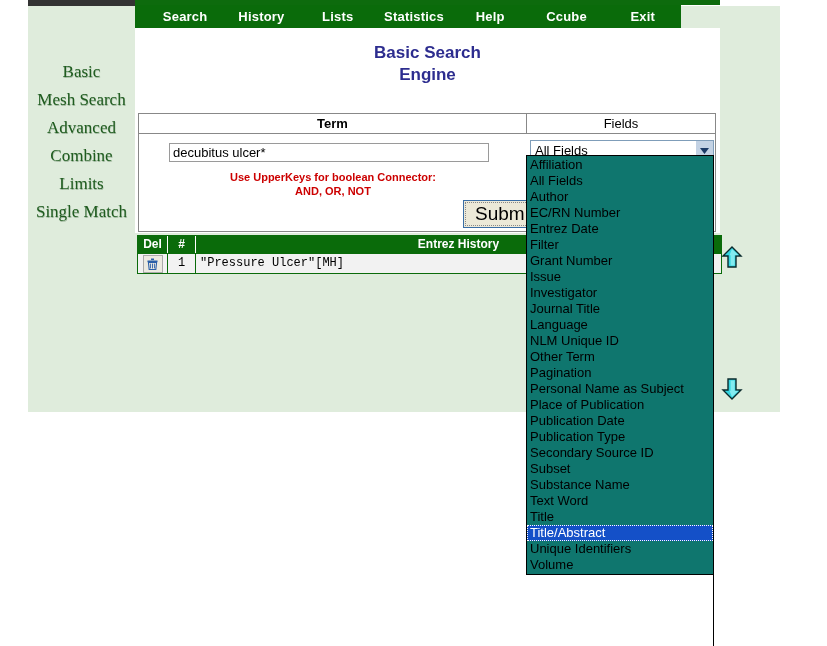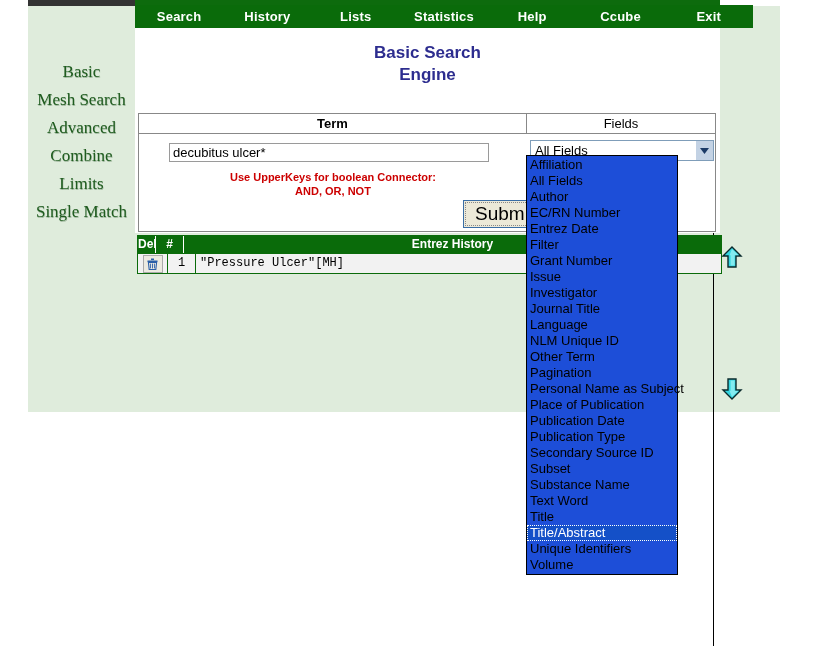--- a/index.html
+++ b/index.html
@@ -32,24 +32,25 @@
     position: absolute;
     left: 28px; top: 6px;
     width: 752px; height: 406px;
     background: #dfecdc;
   }
 
   
   #nav-bar {
     position: absolute;
     left: 135px; top: 5px;
-    width: 618px; height: 23px;
+    width: 534px; height: 23px;
     background: #0a6b0a;
     display: flex;
     align-items: center;
+    padding-left: 12px;
   }
   .nav-item {
     flex: 1;
     text-align: center;
     color: #ffffff;
     font-size: 13px;
     font-weight: bold;
     font-family: "Liberation Sans", sans-serif;
     letter-spacing: 0.2px;
     cursor: pointer;
@@ -201,22 +202,22 @@
     display: flex;
     align-items: center;
     justify-content: center;
   }
   #select-arrow svg { display:block; }
 
   
   #option-list {
     position: absolute;
     left: 526px; top: 155px;
-    width: 152px;
-    background: #1d4ed8;
+    width: 188px;
+    background: #0f766e;
     border: 1px solid #000000;
     z-index: 40;
     box-sizing: border-box;
     padding: 1px 0 1px 0;
   }
   .opt {
     font-size: 13px;
     line-height: 16px;
     height: 16px;
     padding-left: 3px;
@@ -241,21 +242,21 @@
     box-sizing: border-box;
     background: #fff;
     z-index: 10;
   }
   .hist-head {
     display: flex;
     background: #0a6b0a;
     height: 17px;
   }
   .hist-head .c-del {
-    width: 18px;
+    width: 30px;
     color: #fff;
     font-size: 12px;
     font-weight: bold;
     text-align: center;
     line-height: 17px;
     border-right: 1px solid #fff;
     box-sizing: border-box;
   }
   .hist-head .c-num {
     width: 28px;

